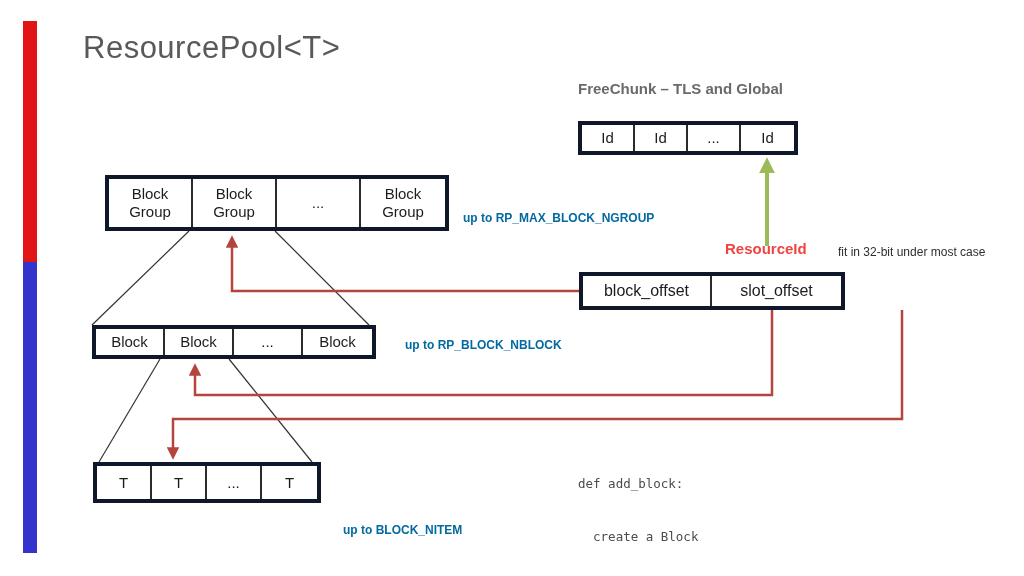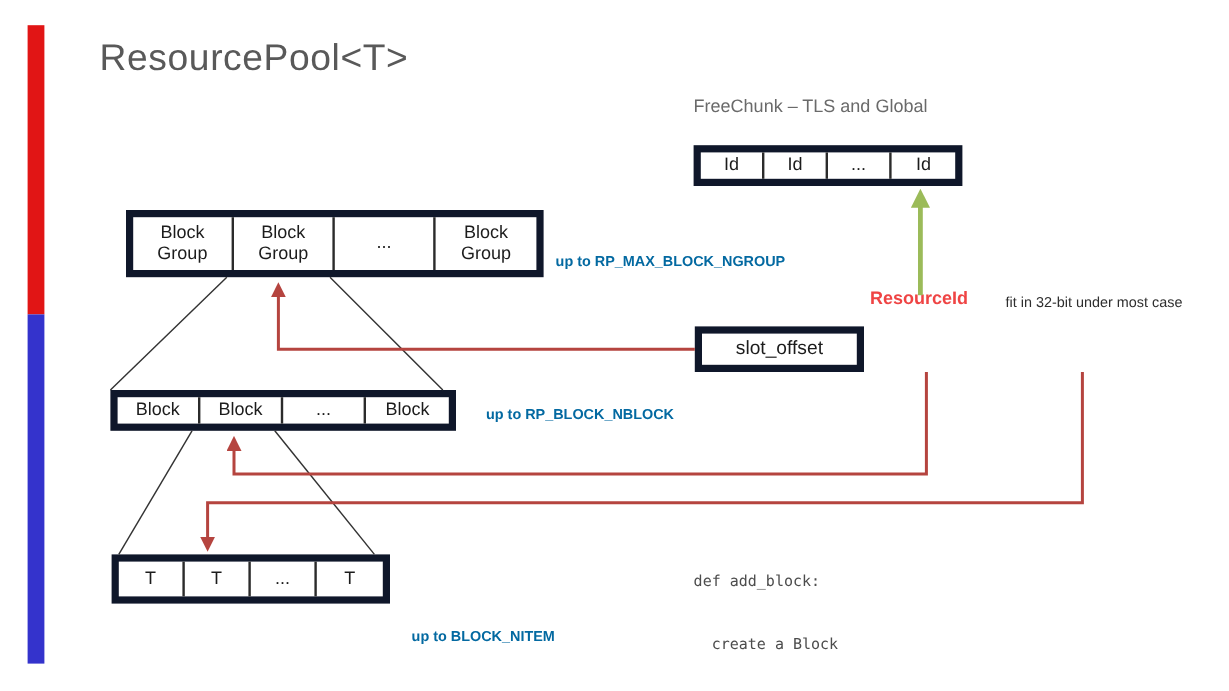--- a/index.html
+++ b/index.html
@@ -7,23 +7,23 @@
     width:1024px;height:576px;position:relative;overflow:hidden;
     background:#ffffff;font-family:"Liberation Sans",sans-serif;
   }
   .abs{position:absolute;}
   
   #bar-red{left:23px;top:21px;width:14px;height:241px;background:#e11515;}
   #bar-blue{left:23px;top:262px;width:14px;height:291px;background:#3433cc;}
   
   #title{left:83px;top:30px;font-size:31px;color:#595959;letter-spacing:0.5px;}
   
-  #freechunk-label{left:578px;top:80px;font-size:15px;color:#6a6a6a;font-weight:400;}
+  #freechunk-label{left:578px;top:80px;font-size:15px;color:#6a6a6a;font-weight:700;}
   
-  .boxtable{display:flex;border:6px solid #0f172a;background:#fff;box-sizing:border-box;}
+  .boxtable{display:flex;border:4px solid #0f172a;background:#fff;box-sizing:border-box;}
   .boxtable .cell{
     display:flex;align-items:center;justify-content:center;text-align:center;
     border-right:2px solid #2b2b2b;box-sizing:border-box;
     font-size:15px;color:#1c1c1c;line-height:18px;
   }
   .boxtable .cell:last-child{border-right:none;}
   #id-table{left:578px;top:121px;height:34px;}
   #id-table .cell{width:53px;}
   #blockgroup-table{left:105px;top:175px;height:56px;}
   #blockgroup-table .cell{width:84px;padding:0 8px;}
@@ -68,20 +68,21 @@
   <div class="cell">Block Group</div>
   <div class="cell">Block Group</div>
   <div class="cell">...</div>
   <div class="cell">Block Group</div>
 </div>
 <div class="abs note" id="note-ngroup">up to RP_MAX_BLOCK_NGROUP</div>
 
 <div class="abs" id="resourceid-label">ResourceId</div>
 <div class="abs" id="fit-note">fit in 32-bit under most case</div>
 <div class="abs boxtable" id="rid-table">
+  <div class="cell">block_offset</div>
   <div class="cell">slot_offset</div>
 </div>
 
 <div class="abs boxtable" id="block-table">
   <div class="cell">Block</div>
   <div class="cell">Block</div>
   <div class="cell">...</div>
   <div class="cell">Block</div>
 </div>
 <div class="abs note" id="note-nblock">up to RP_BLOCK_NBLOCK</div>

